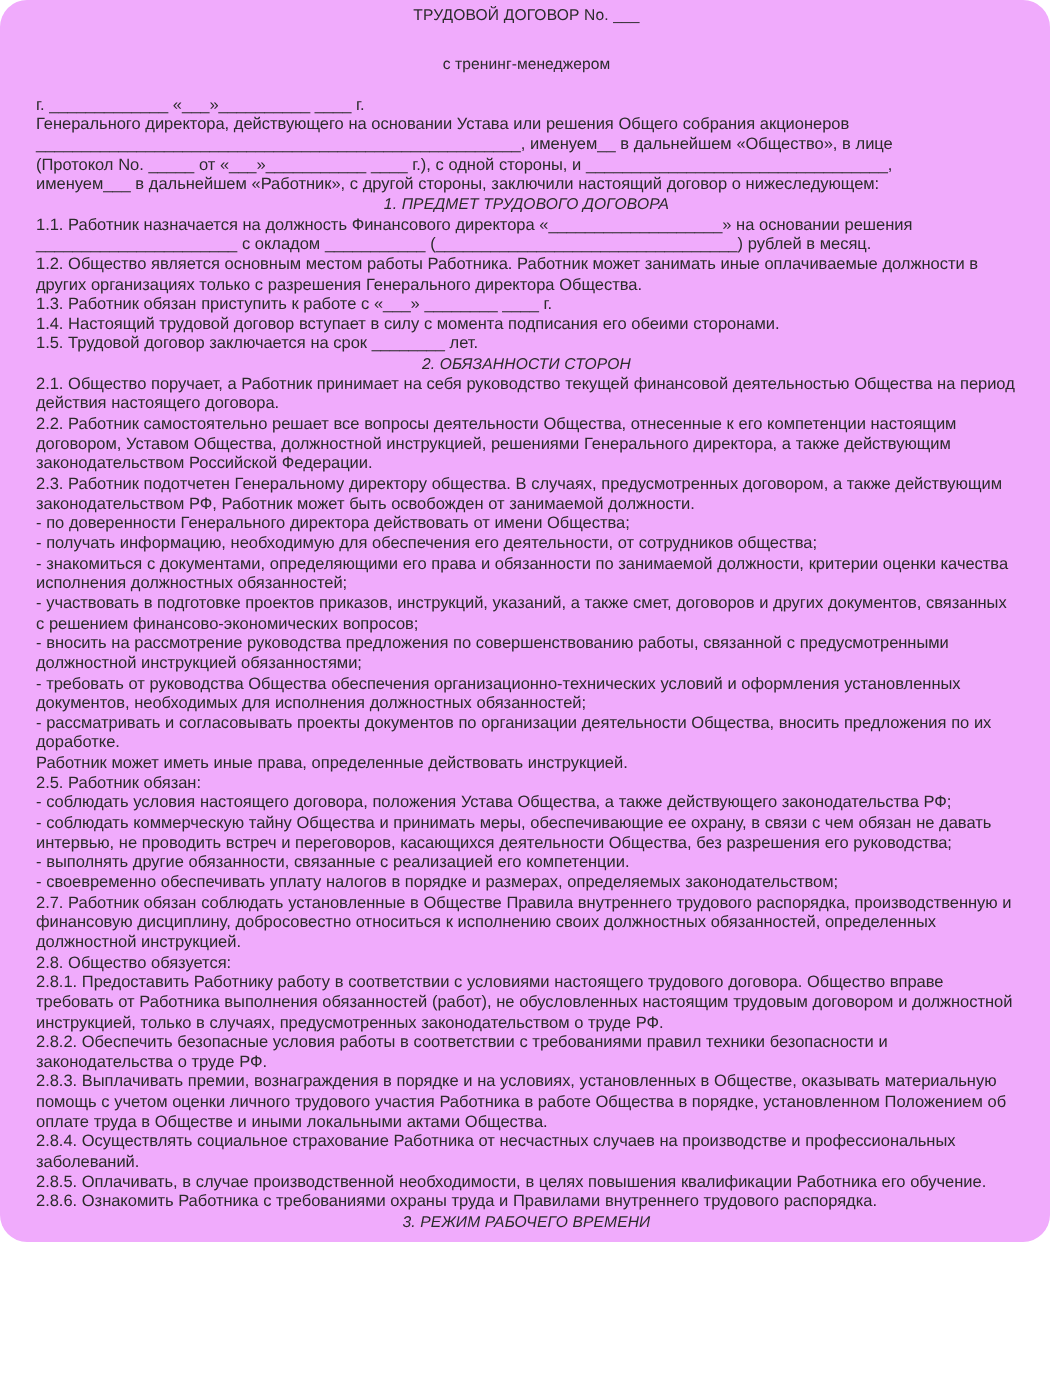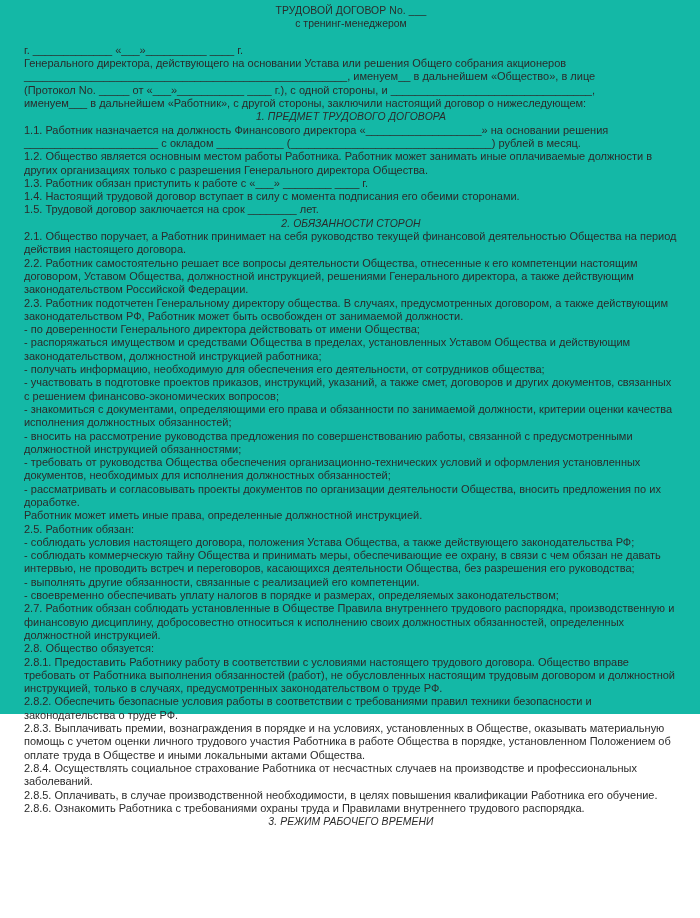--- a/index.html
+++ b/index.html
@@ -11,35 +11,36 @@
   body {
     width: 700px;
     height: 918px;
     overflow: hidden;
     font-family: "Liberation Sans", "DejaVu Sans", sans-serif;
     color: #2b2b2b;
     -webkit-font-smoothing: antialiased;
   }
   .page {
     width: 700px;
-    height: 714px;
+    height: 828px;
     box-sizing: border-box;
     padding: 4px 22px 0 24px;
-    background: #14b8a6;
+    background: #f0abfc;
+    border-radius: 18px;
   }
   .doc-title,
   .doc-subtitle,
   .section-heading {
     text-align: center;
     font-size: 10.4px;
     line-height: 13.3px;
     white-space: nowrap;
   }
   .doc-title { letter-spacing: 0.1px; }
-  .doc-subtitle { letter-spacing: 0.05px; }
+  .doc-subtitle { letter-spacing: 0.05px; margin-top: 20px; }
   .section-heading { margin: 0; letter-spacing: 0.1px; font-style: italic; }
   p.para {
     margin: 0;
     font-size: 11px;
     line-height: 13.3px;
     text-align: left;
     letter-spacing: -0.02px;
     word-spacing: 0.1px;
   }
   .spacer-line {
@@ -72,28 +73,27 @@
     <p class="para">1.4. Настоящий трудовой договор вступает в силу с момента подписания его обеими сторонами.</p>
     <p class="para">1.5. Трудовой договор заключается на срок ________ лет.</p>
   </div>
 
   <div>
     <div class="section-heading">2. ОБЯЗАННОСТИ СТОРОН</div>
     <p class="para">2.1. Общество поручает, а Работник принимает на себя руководство текущей финансовой деятельностью Общества на период действия настоящего договора.</p>
     <p class="para">2.2. Работник самостоятельно решает все вопросы деятельности Общества, отнесенные к его компетенции настоящим договором, Уставом Общества, должностной инструкцией, решениями Генерального директора, а также действующим законодательством Российской Федерации.</p>
     <p class="para">2.3. Работник подотчетен Генеральному директору общества. В случаях, предусмотренных договором, а также действующим законодательством РФ, Работник может быть освобожден от занимаемой должности.</p>
     <p class="para">- по доверенности Генерального директора действовать от имени Общества;</p>
-    <p class="para">- распоряжаться имуществом и средствами Общества в пределах, установленных Уставом Общества и действующим законодательством, должностной инструкцией работника;</p>
     <p class="para">- получать информацию, необходимую для обеспечения его деятельности, от сотрудников общества;</p>
+    <p class="para">- знакомиться с документами, определяющими его права и обязанности по занимаемой должности, критерии оценки качества исполнения должностных обязанностей;</p>
     <p class="para">- участвовать в подготовке проектов приказов, инструкций, указаний, а также смет, договоров и других документов, связанных с решением финансово-экономических вопросов;</p>
-    <p class="para">- знакомиться с документами, определяющими его права и обязанности по занимаемой должности, критерии оценки качества исполнения должностных обязанностей;</p>
     <p class="para">- вносить на рассмотрение руководства предложения по совершенствованию работы, связанной с предусмотренными должностной инструкцией обязанностями;</p>
     <p class="para">- требовать от руководства Общества обеспечения организационно-технических условий и оформления установленных документов, необходимых для исполнения должностных обязанностей;</p>
     <p class="para">- рассматривать и согласовывать проекты документов по организации деятельности Общества, вносить предложения по их доработке.</p>
-    <p class="para">Работник может иметь иные права, определенные должностной инструкцией.</p>
+    <p class="para">Работник может иметь иные права, определенные действовать инструкцией.</p>
     <p class="para">2.5. Работник обязан:</p>
     <p class="para">- соблюдать условия настоящего договора, положения Устава Общества, а также действующего законодательства РФ;</p>
     <p class="para">- соблюдать коммерческую тайну Общества и принимать меры, обеспечивающие ее охрану, в связи с чем обязан не давать интервью, не проводить встреч и переговоров, касающихся деятельности Общества, без разрешения его руководства;</p>
     <p class="para">- выполнять другие обязанности, связанные с реализацией его компетенции.</p>
     <p class="para">- своевременно обеспечивать уплату налогов в порядке и размерах, определяемых законодательством;</p>
     <p class="para">2.7. Работник обязан соблюдать установленные в Обществе Правила внутреннего трудового распорядка, производственную и финансовую дисциплину, добросовестно относиться к исполнению своих должностных обязанностей, определенных должностной инструкцией.</p>
     <p class="para">2.8. Общество обязуется:</p>
     <p class="para">2.8.1. Предоставить Работнику работу в соответствии с условиями настоящего трудового договора. Общество вправе требовать от Работника выполнения обязанностей (работ), не обусловленных настоящим трудовым договором и должностной инструкцией, только в случаях, предусмотренных законодательством о труде РФ.</p>
     <p class="para">2.8.2. Обеспечить безопасные условия работы в соответствии с требованиями правил техники безопасности и законодательства о труде РФ.</p>
     <p class="para">2.8.3. Выплачивать премии, вознаграждения в порядке и на условиях, установленных в Обществе, оказывать материальную помощь с учетом оценки личного трудового участия Работника в работе Общества в порядке, установленном Положением об оплате труда в Обществе и иными локальными актами Общества.</p>

